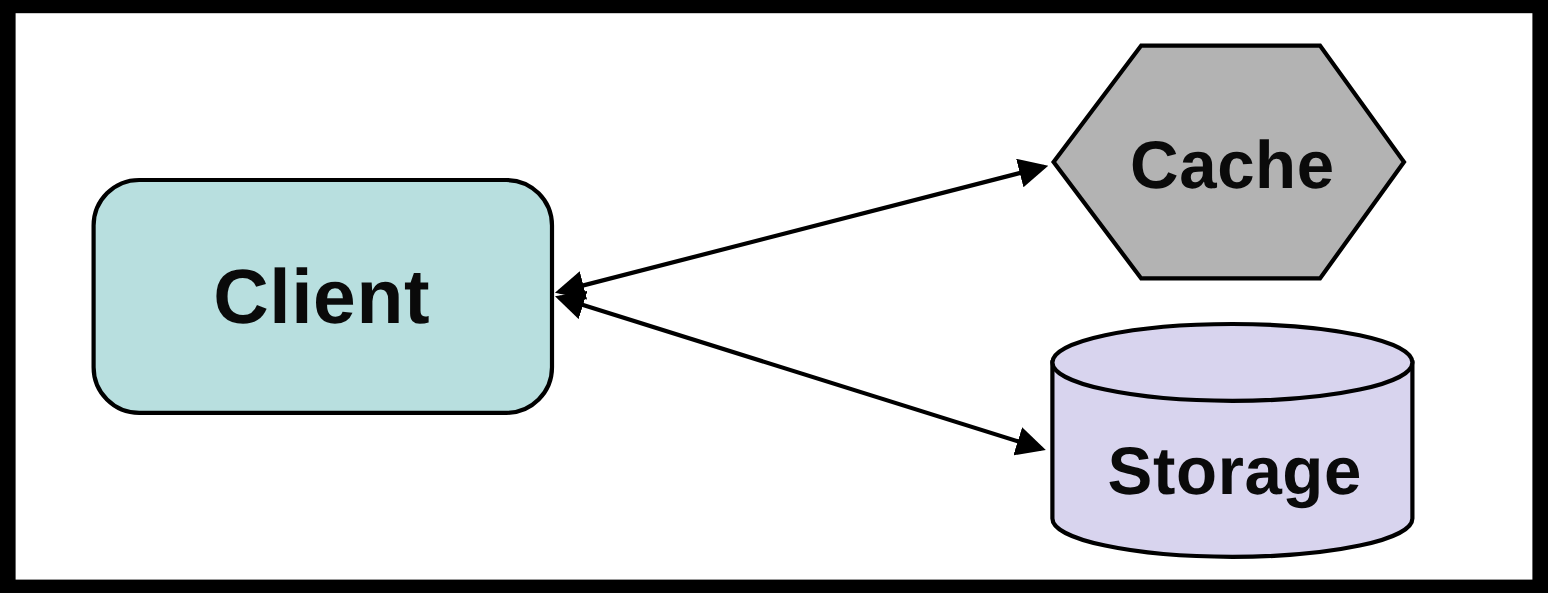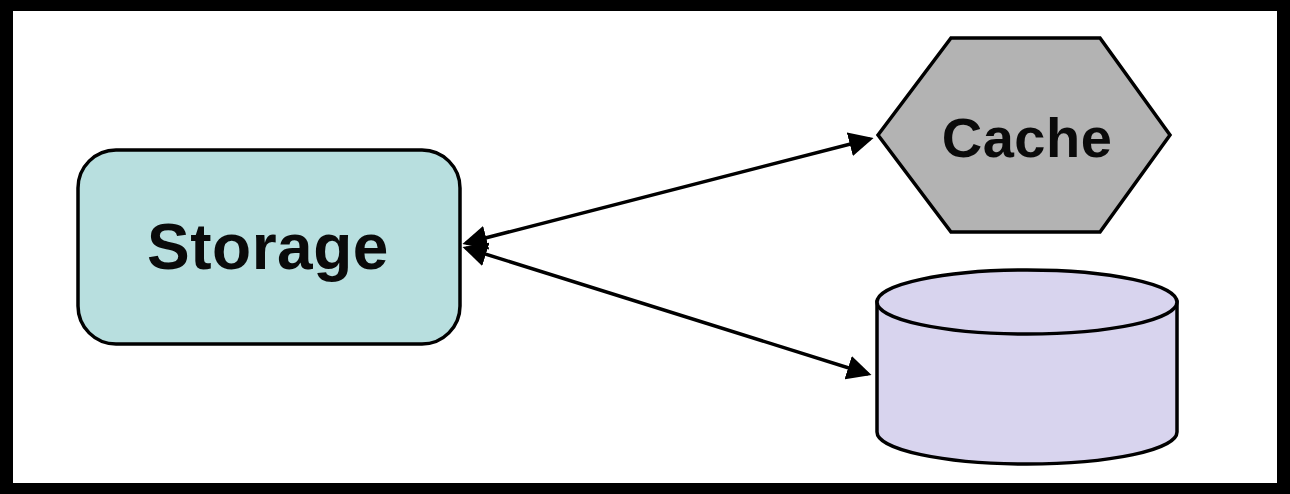--- a/index.html
+++ b/index.html
@@ -65,15 +65,16 @@
     <rect x="78" y="150" width="382" height="194" rx="38" ry="38" stroke="#000000" stroke-width="3.5" fill="#b8dfdf"></rect>
 
     <polygon points="878,135 951,38 1100,38 1170,135 1100,232 951,232" stroke="#000000" stroke-width="3.5" fill="#b3b3b3"></polygon>
 
     <g>
       <path d="M877,302 L877,432 A150,32 0 0 0 1177,432 L1177,302 Z" stroke="#000000" stroke-width="3.5" fill="#d8d4ee"></path>
       <ellipse cx="1027" cy="302" rx="150" ry="32" stroke="#000000" stroke-width="3.5" fill="#d8d4ee"></ellipse>
     </g>
   </svg>
 
-  <div class="node-label label-client">Storage</div>
+  <div class="node-label label-client">Client</div>
   <div class="node-label label-cache">Cache</div>
+  <div class="node-label label-storage">Storage</div>
 </div>
 
 </body></html>

